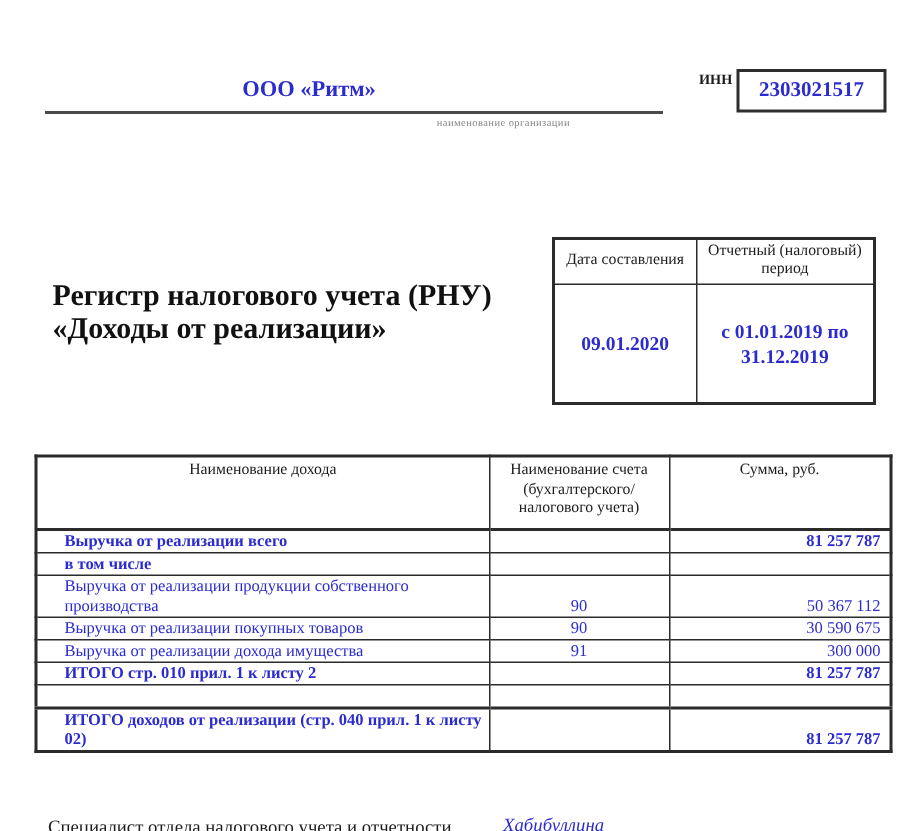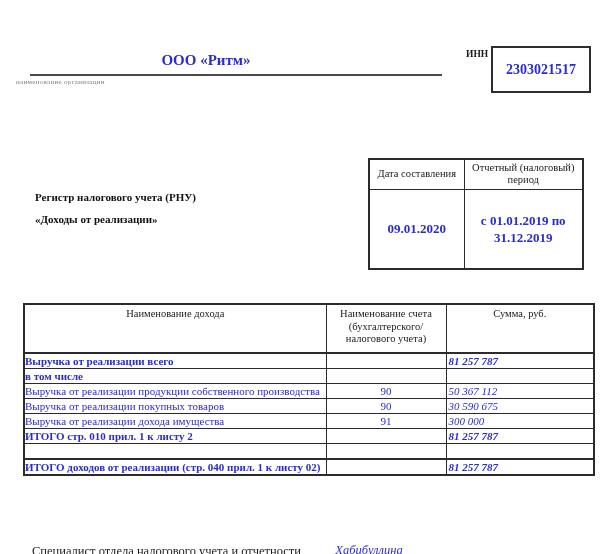--- a/index.html
+++ b/index.html
@@ -17,38 +17,38 @@
   
   .org-name {
     position: absolute; left: 30px; top: 52px; width: 352px;
     text-align: center; font-size: 15px; font-weight: bold; color: #2b2bd0;
   }
   .org-line {
     position: absolute; left: 30px; top: 74px; width: 412px; height: 0;
     border-top: 2px solid #4a4a4a;
   }
   .org-caption {
-    position: absolute; left: 16px; top: 78px; width: 352px;
-    text-align: left; font-size: 7px; color: #858585; letter-spacing: 0.3px;
+    position: absolute; left: 28px; top: 78px; width: 352px;
+    text-align: right; font-size: 7px; color: #858585; letter-spacing: 0.3px;
   }
   .inn-label {
     position: absolute; left: 466px; top: 49px;
     font-size: 9.5px; font-weight: bold; color: #1b1b1b;
   }
   .inn-box {
-    position: absolute; left: 491px; top: 46px; width: 100px; height: 47px;
+    position: absolute; left: 491px; top: 46px; width: 100px; height: 29px;
     border: 2px solid #2e2e2e;
     display: flex; align-items: center; justify-content: center;
     font-size: 14px; font-weight: bold; color: #2b2bd0;
   }
 
   
   .report-title {
     position: absolute; left: 35px; top: 186px;
-    font-size: 11px; font-weight: bold; line-height: 22px; color: #111111;
+    font-size: 20px; font-weight: bold; line-height: 22px; color: #111111;
   }
 
   
   .info-table {
     position: absolute; left: 368px; top: 158px; width: 214px;
     border-collapse: collapse; table-layout: fixed;
   }
   .info-table th, .info-table td { border: 1px solid #2b2b2b; }
   .info-table { border: 2px solid #2b2b2b; }
   .info-table th {
@@ -72,23 +72,23 @@
     border: 1px solid #2b2b2b; border-bottom: 2px solid #2b2b2b;
     height: 49px; vertical-align: top; text-align: center;
     font-size: 10.5px; font-weight: normal; color: #1b1b1b; line-height: 12.5px;
     padding: 3px 4px;
   }
   .main-table td {
     border: 1px solid #2b2b2b;
     font-size: 11px; color: #2b2bd0; line-height: 13px;
     padding: 0 2px; vertical-align: bottom;
   }
-  .main-table td.name  { text-align: left; padding-left: 0; vertical-align: top; padding-top: 1px; }
+  .main-table td.name  { text-align: left; padding-left: 18px; vertical-align: top; padding-top: 1px; }
   .main-table td.account { text-align: center; }
-  .main-table td.amount  { padding-right: 6px; font-style: italic; }
+  .main-table td.amount  { text-align: right; padding-right: 6px; }
   .main-table tr.bold td { font-weight: bold; }
   .main-table tr:last-child td { border-top: 2px solid #2b2b2b; }
 
   
   .signature {
     position: absolute; left: 32px; top: 523px; width: 562px;
     display: flex; align-items: flex-end;
     font-size: 12.5px; color: #1b1b1b; white-space: nowrap;
   }
   .sig-line {

